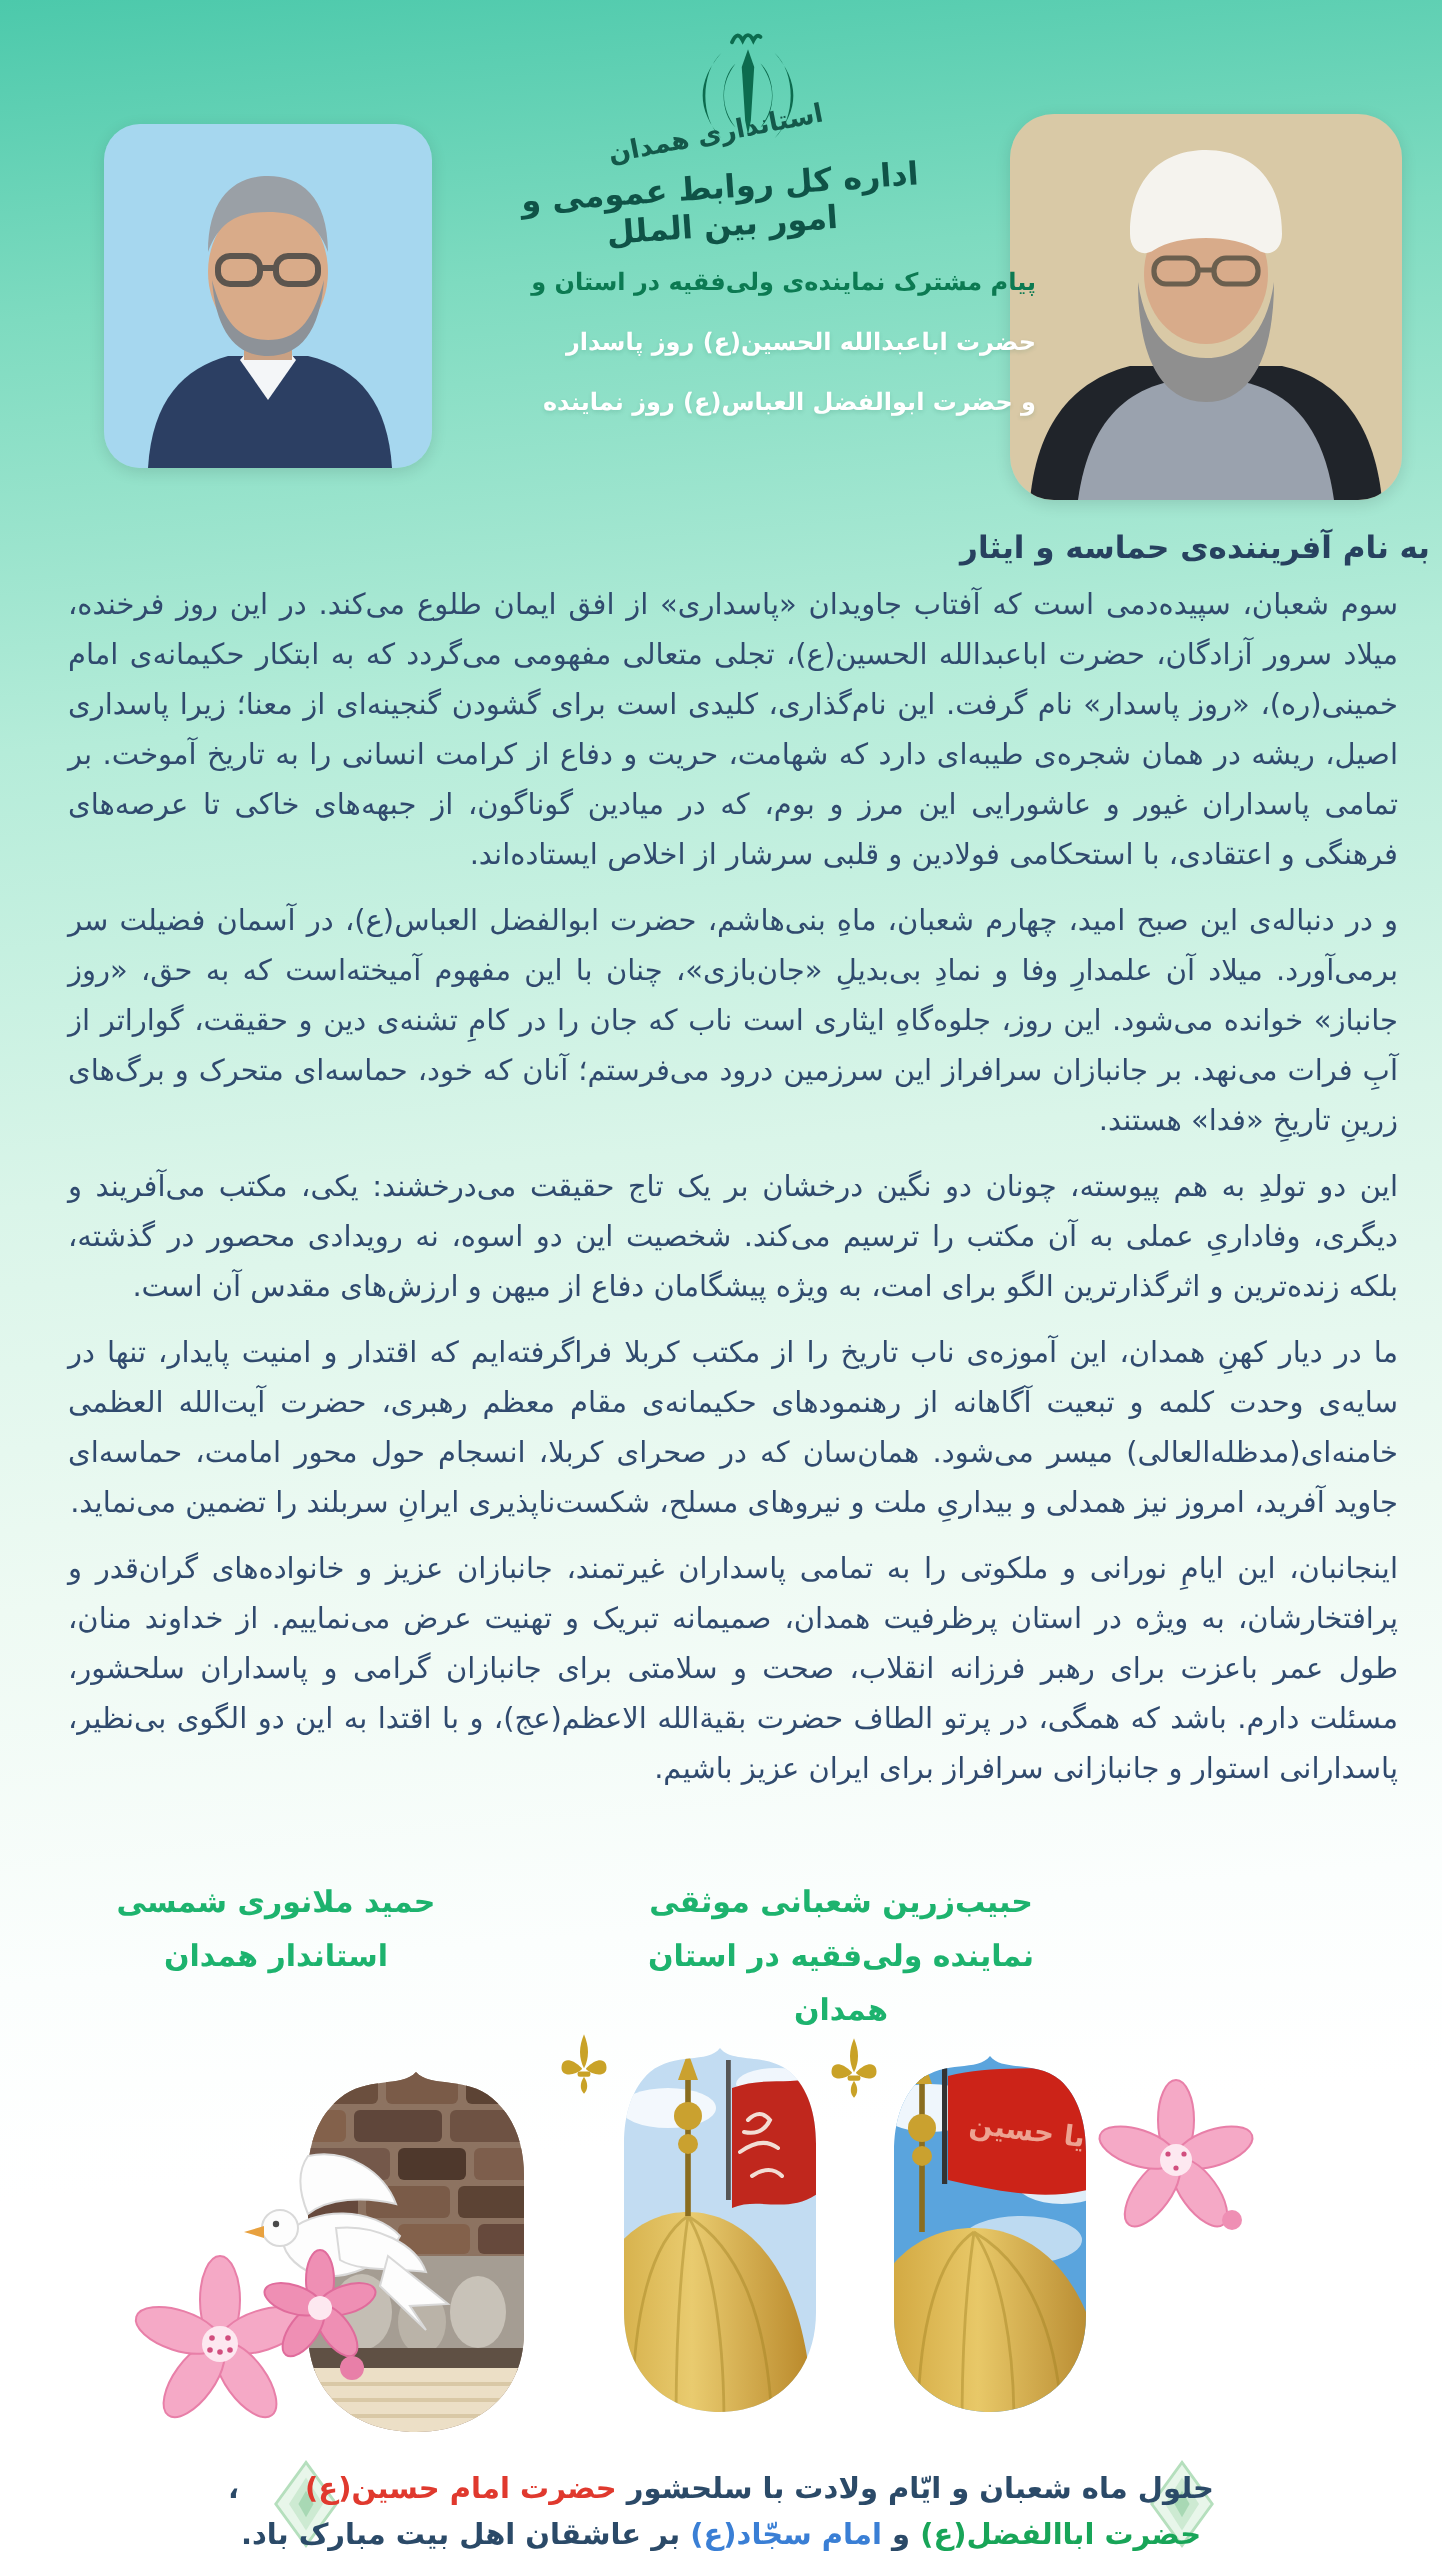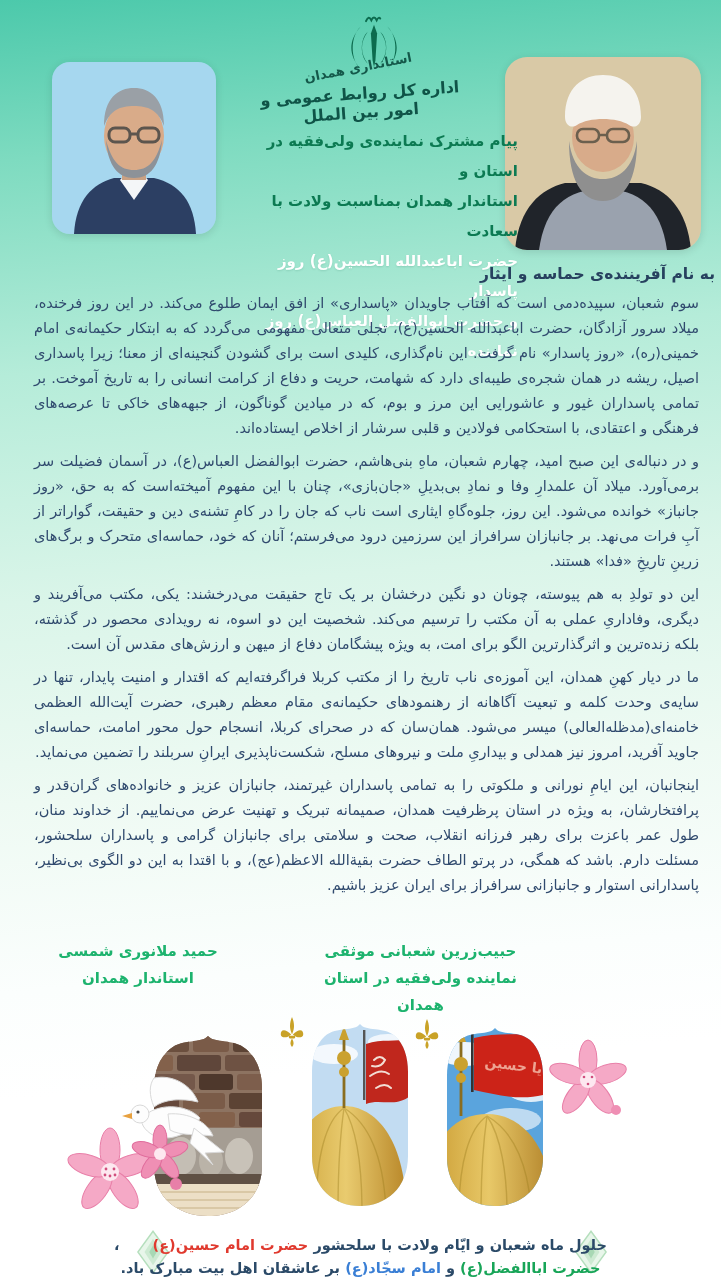--- a/index.html
+++ b/index.html
@@ -10,21 +10,21 @@
   }
   .abs{position:absolute;}
   
   .photo{border-radius:18px; overflow:hidden; box-shadow:0 2px 8px rgba(0,0,0,.12);}
   .photo svg{display:block;}
   .org-script{left:278px; top:60px; width:160px; text-align:center; color:#14584a;
     font-size:13px; font-weight:bold; transform:rotate(-11deg);}
   .org-dept{left:248px; top:84px; width:225px; text-align:center; color:#0f5347;
     font-size:16px; font-weight:bold; transform:rotate(-4deg); letter-spacing:-0.3px;}
   .title-block{left:262px; top:126px; width:256px; text-align:right; direction:rtl;
-    font-weight:bold; font-size:15px; line-height:30px;}
+    font-weight:bold; font-size:12px; line-height:30px;}
   .title-block .g{color:#0c7a52;}
   .title-block .w{color:#ffffff; text-shadow:0 1px 2px rgba(0,90,60,.15);}
   
   .body-text{left:34px; top:262px; width:681px; direction:rtl; color:#304a6e;
     font-size:14.5px; line-height:25px; text-align:justify;}
   .body-text h3{margin:0 0 4px 0; font-size:15.5px; color:#27415f;}
   .body-text p{margin:0 16px 8px 0;}
   
   .sig{direction:rtl; text-align:center; color:#1db36e; font-weight:bold;
     font-size:15px; line-height:27px;}
@@ -87,21 +87,20 @@
       <g stroke="#6b5f4e" stroke-width="2.6" fill="none">
         <rect x="72" y="72" width="22" height="13" rx="6"></rect>
         <rect x="102" y="72" width="22" height="13" rx="6"></rect>
         <path d="M94 78 L102 78"></path>
       </g>
     </svg>
   </div>
 
   <div class="abs title-block">
     <div class="g">پیام مشترک نماینده‌ی ولی‌فقیه در استان و</div>
-    <div class="g">استاندار همدان بمناسبت ولادت با سعادت</div>
     <div class="w">حضرت اباعبدالله الحسین(ع) روز پاسدار</div>
     <div class="w">و حضرت ابوالفضل العباس(ع) روز نماینده</div>
   </div>
 
   <div class="abs body-text">
     <h3>به نام آفریننده‌ی حماسه و ایثار</h3>
     <p>سوم شعبان، سپیده‌دمی است که آفتاب جاویدان «پاسداری» از افق ایمان طلوع می‌کند. در این روز فرخنده، میلاد سرور آزادگان، حضرت اباعبدالله الحسین(ع)، تجلی متعالی مفهومی می‌گردد که به ابتکار حکیمانه‌ی امام خمینی(ره)، «روز پاسدار» نام گرفت. این نام‌گذاری، کلیدی است برای گشودن گنجینه‌ای از معنا؛ زیرا پاسداری اصیل، ریشه در همان شجره‌ی طیبه‌ای دارد که شهامت، حریت و دفاع از کرامت انسانی را به تاریخ آموخت. بر تمامی پاسداران غیور و عاشورایی این مرز و بوم، که در میادین گوناگون، از جبهه‌های خاکی تا عرصه‌های فرهنگی و اعتقادی، با استحکامی فولادین و قلبی سرشار از اخلاص ایستاده‌اند.</p>
     <p>و در دنباله‌ی این صبح امید، چهارم شعبان، ماهِ بنی‌هاشم، حضرت ابوالفضل العباس(ع)، در آسمان فضیلت سر برمی‌آورد. میلاد آن علمدارِ وفا و نمادِ بی‌بدیلِ «جان‌بازی»، چنان با این مفهوم آمیخته‌است که به حق، «روز جانباز» خوانده می‌شود. این روز، جلوه‌گاهِ ایثاری است ناب که جان را در کامِ تشنه‌ی دین و حقیقت، گواراتر از آبِ فرات می‌نهد. بر جانبازان سرافراز این سرزمین درود می‌فرستم؛ آنان که خود، حماسه‌ای متحرک و برگ‌های زرینِ تاریخِ «فدا» هستند.</p>
     <p>این دو تولدِ به هم پیوسته، چونان دو نگین درخشان بر یک تاج حقیقت می‌درخشند: یکی، مکتب می‌آفریند و دیگری، وفاداریِ عملی به آن مکتب را ترسیم می‌کند. شخصیت این دو اسوه، نه رویدادی محصور در گذشته، بلکه زنده‌ترین و اثرگذارترین الگو برای امت، به ویژه پیشگامان دفاع از میهن و ارزش‌های مقدس آن است.</p>
     <p>ما در دیار کهنِ همدان، این آموزه‌ی ناب تاریخ را از مکتب کربلا فراگرفته‌ایم که اقتدار و امنیت پایدار، تنها در سایه‌ی وحدت کلمه و تبعیت آگاهانه از رهنمودهای حکیمانه‌ی مقام معظم رهبری، حضرت آیت‌الله العظمی خامنه‌ای(مدظله‌العالی) میسر می‌شود. همان‌سان که در صحرای کربلا، انسجام حول محور امامت، حماسه‌ای جاوید آفرید، امروز نیز همدلی و بیداریِ ملت و نیروهای مسلح، شکست‌ناپذیری ایرانِ سربلند را تضمین می‌نماید.</p>

